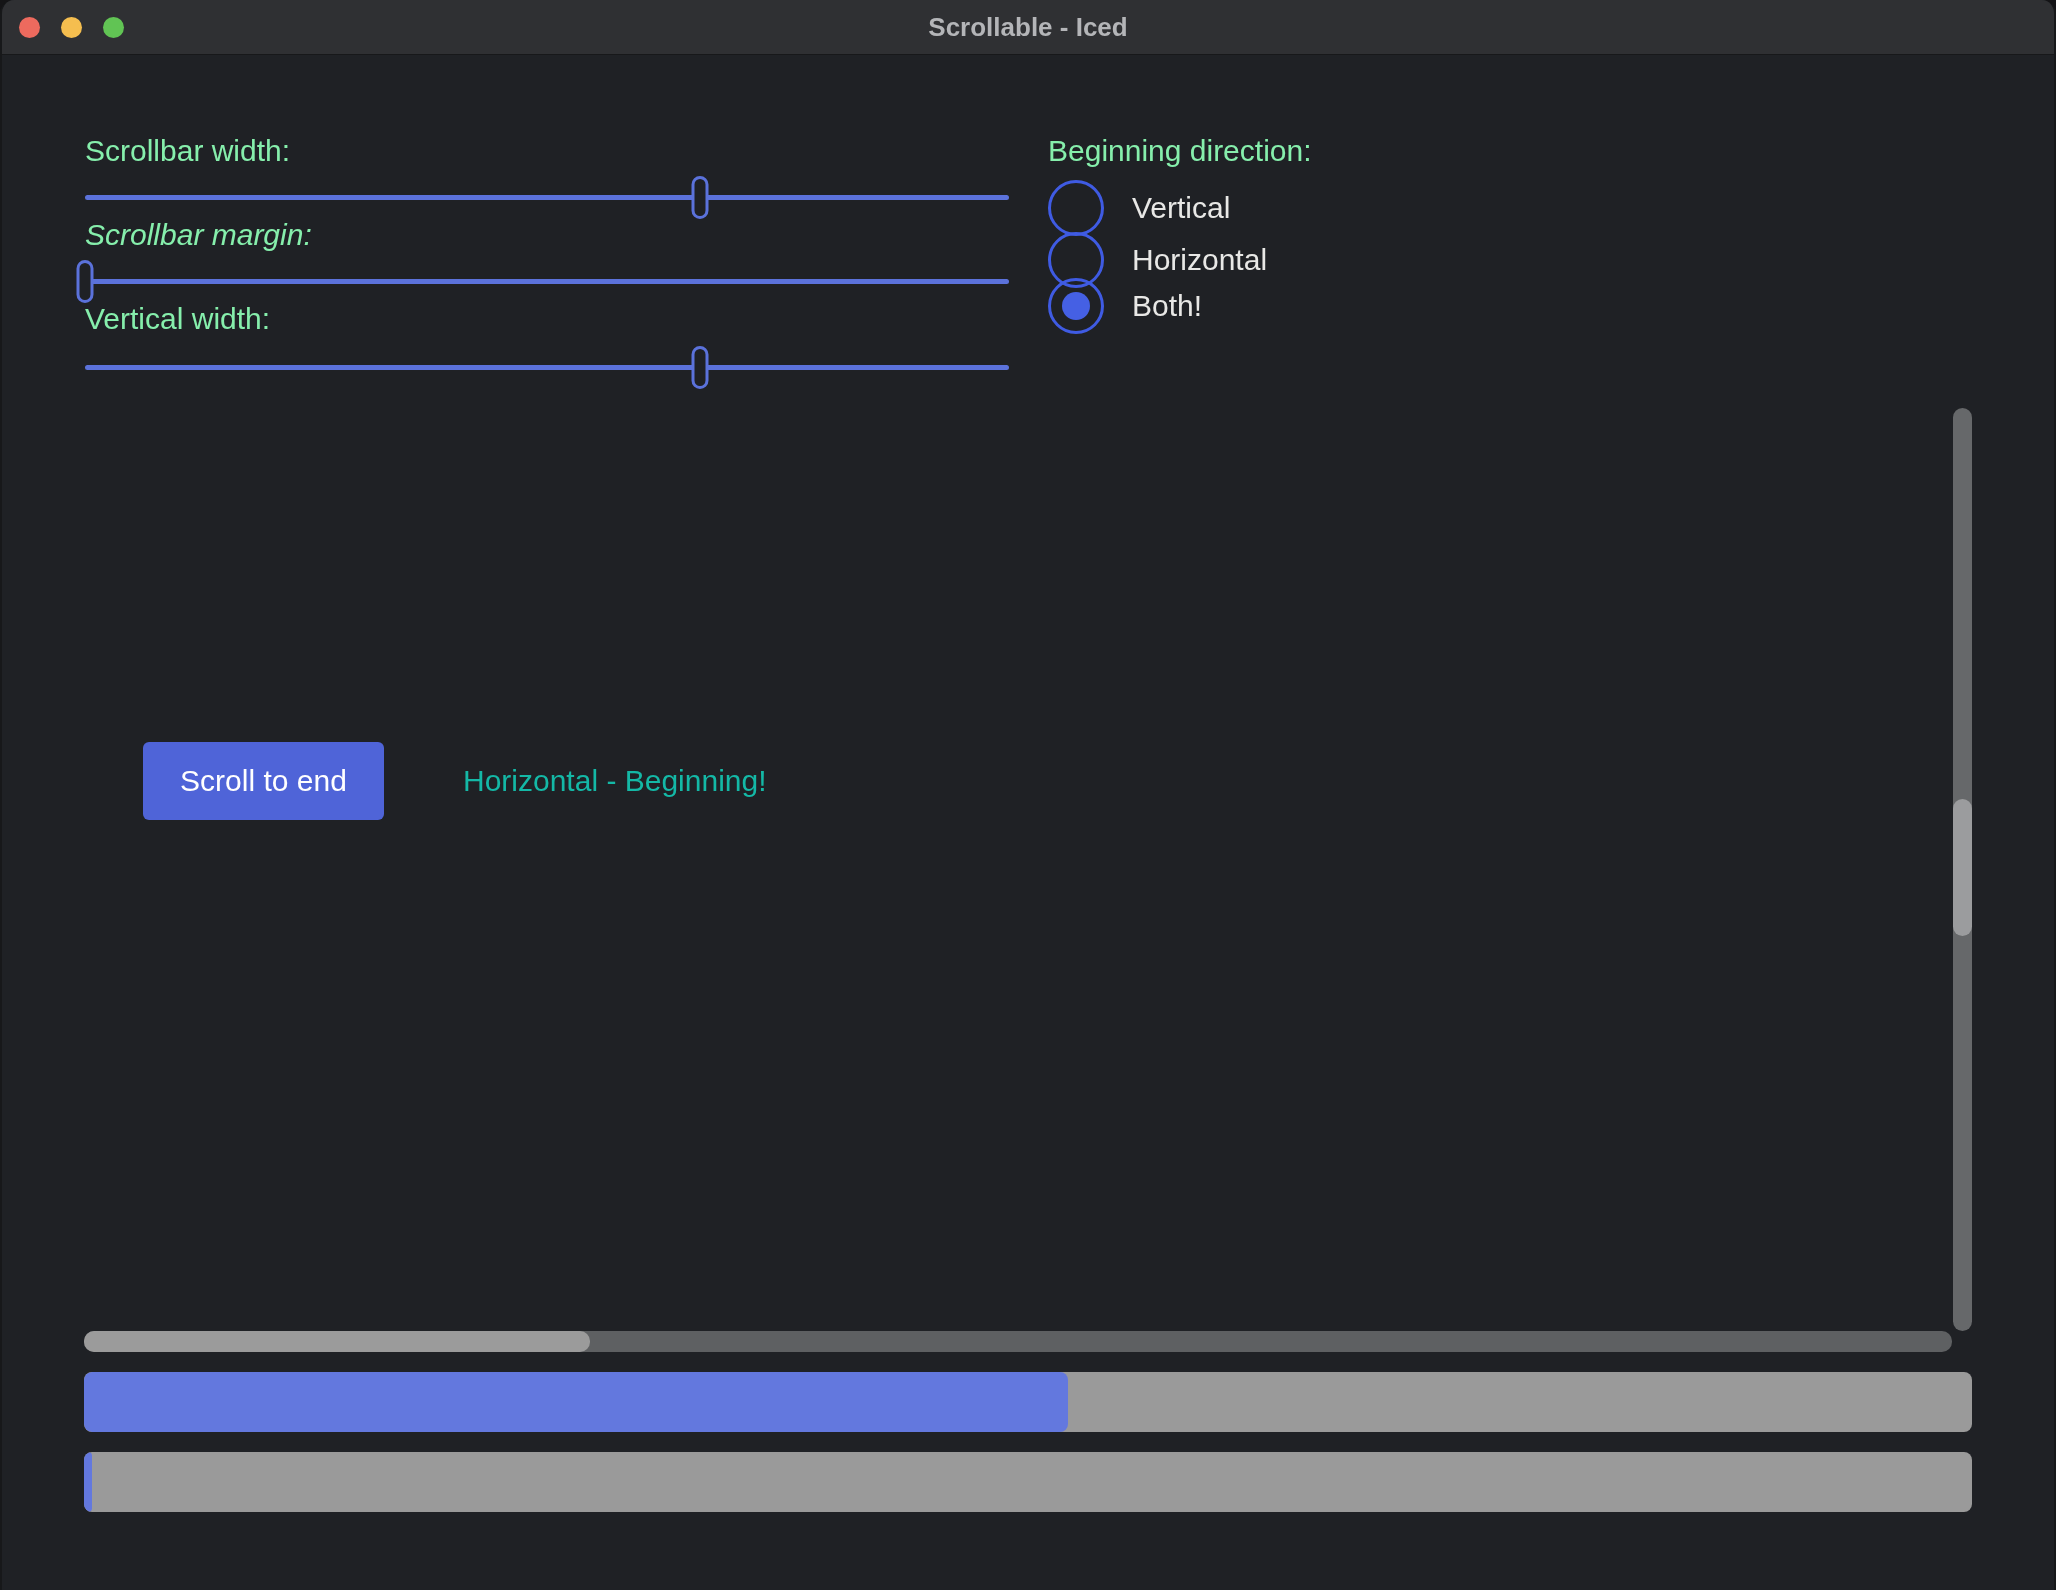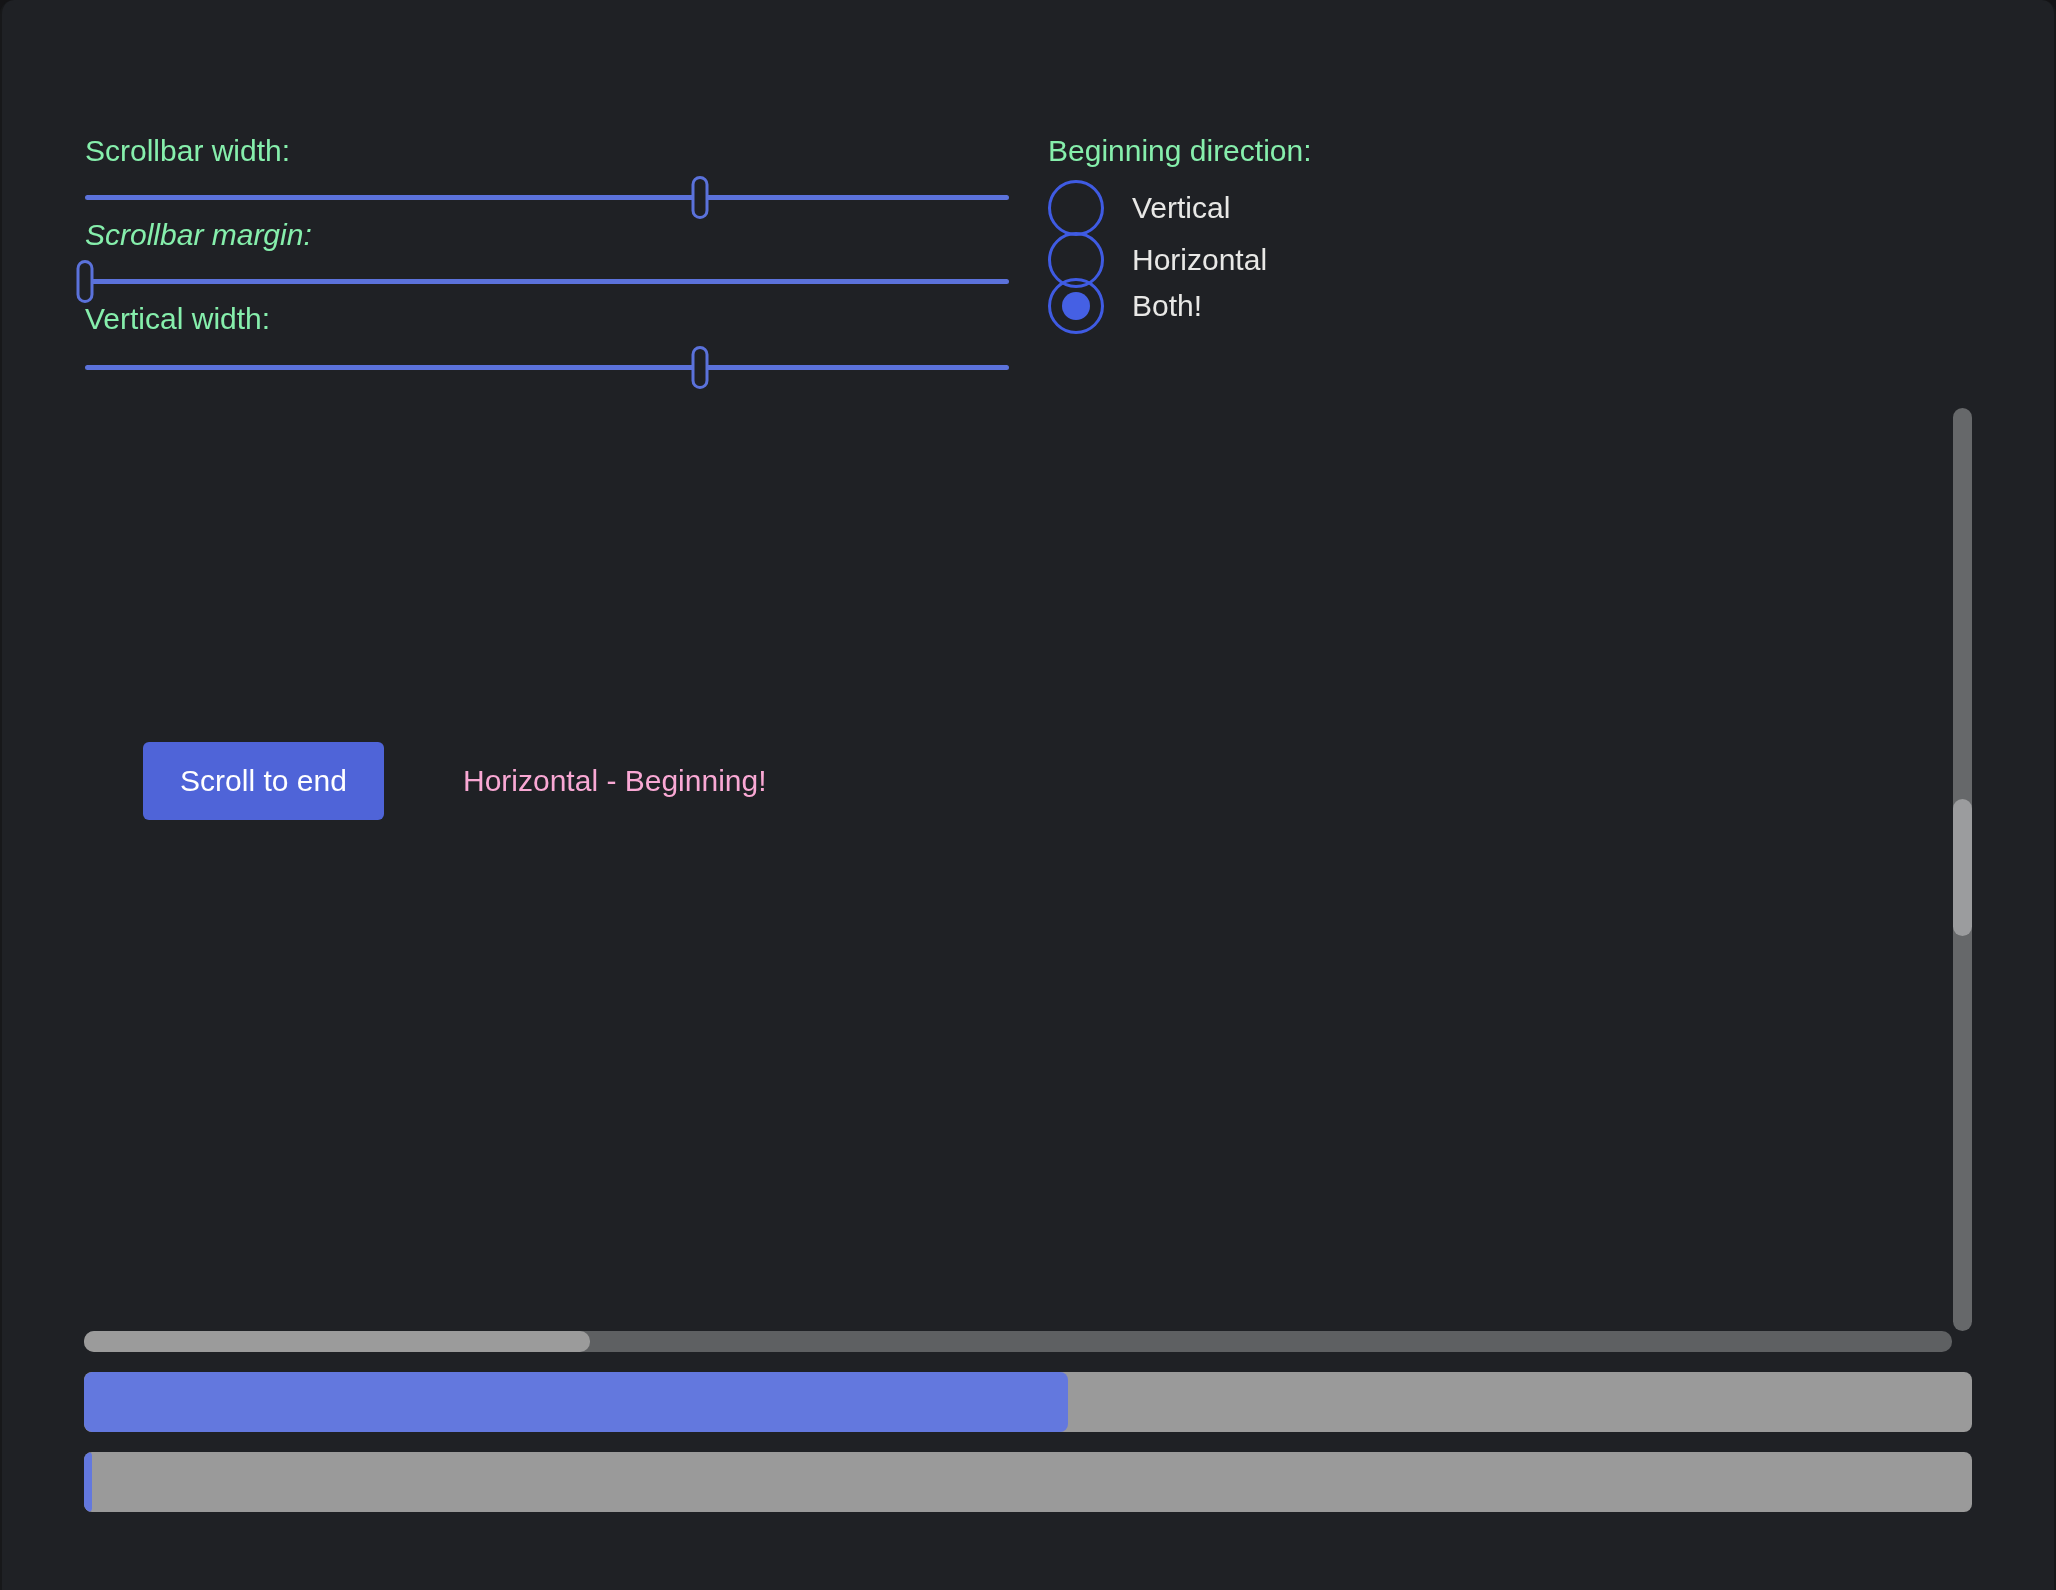--- a/index.html
+++ b/index.html
@@ -119,21 +119,21 @@
     font-family: Liberation Sans, sans-serif;
     cursor: pointer;
   }
   .status-text {
     position: absolute;
     left: 461px; top: 742px;
     height: 78px;
     display: flex;
     align-items: center;
     font-size: 30px;
-    color: #f9a8d4;
+    color: #14b8a6;
     white-space: nowrap;
   }
   
   .v-scrollbar {
     position: absolute;
     left: 1951px; top: 408px;
     width: 19px; height: 923px;
     background: #66686A;
     border-radius: 10px;
   }
@@ -186,20 +186,28 @@
   #radio-1 { top: 232px; }
   #radio-2 { top: 278px; }
   #progress-0 { top: 1372px; }
   #progress-1 { top: 1452px; }
 </style>
 </head>
 <body>
 
 <div class="window">
 
+  <div class="titlebar">
+    <div class="titlebar-title">Scrollable - Iced</div>
+    <div class="traffic-lights">
+      <span class="light" style="background: rgb(237, 106, 94);"></span>
+      <span class="light" style="background: rgb(245, 190, 79);"></span>
+      <span class="light" style="background: rgb(97, 196, 84);"></span>
+    </div>
+  </div>
 
   <div class="ctl-label" id="label-slider-0">Scrollbar width:</div>
   <div class="slider" id="slider-0">
     <div class="rail"></div>
     <div class="handle" style="left: 66.6%;"></div>
   </div>
 
   <div class="ctl-label" id="label-slider-1">Scrollbar margin:</div>
   <div class="slider" id="slider-1">
     <div class="rail"></div>

